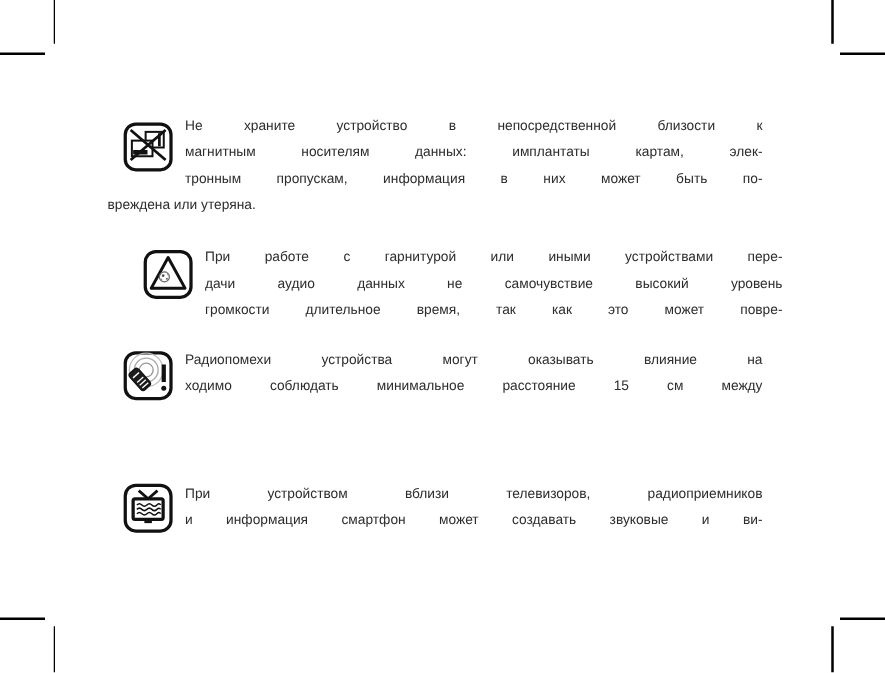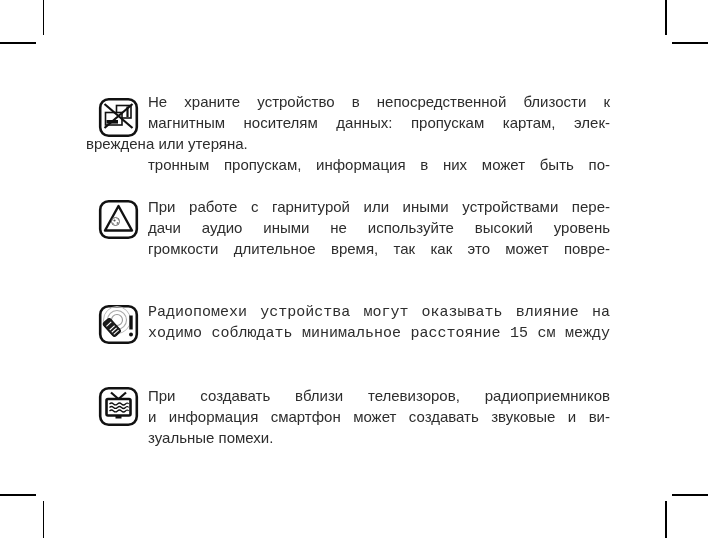--- a/index.html
+++ b/index.html
@@ -18,26 +18,26 @@
   .crop.h-bl { left: 0;      top: 494px; width: 36px;  height: 1.5px; }
   .crop.v-bl { left: 42.5px; top: 501px; width: 1.5px; height: 37px; }
   .crop.h-br { left: 672px;  top: 494px; width: 36px;  height: 1.5px; }
   .crop.v-br { left: 665px;  top: 501px; width: 1.5px; height: 37px; }
 
   .warning {
     position: absolute;
     left: 86px;
     width: 524px;
     color: #2d2d2d;
-    font-size: 15px;
+    font-size: 11px;
     line-height: 21px;
   }
   .warning.w1 { top: 91px; }
-  .warning.w2 { top: 196px; }
-  .warning.w3 { top: 302px; font-family: Liberation Mono, monospace; }
+  .warning.w2 { top: 196px; margin-left: 16px; }
+  .warning.w3 { top: 278px; }
   .warning.w4 { top: 385px; }
 
   .warning .icon {
     position: absolute;
     left: 12px;
     width: 41px; height: 41px;
   }
   .warning.w1 .icon { top: 6px; }
   .warning.w2 .icon { top: 3px; }
   .warning.w3 .icon { top: 2px; }
@@ -68,40 +68,40 @@
         <rect x="2.2" y="2.2" width="36.6" height="36.6" rx="8.5" fill="none" stroke="#111" stroke-width="2.6"></rect>
         <rect x="18.5" y="8.5" width="14.5" height="12.5" fill="#fff" stroke="#111" stroke-width="1.6"></rect>
         <line x1="29.5" y1="9.5" x2="29.5" y2="20" stroke="#111" stroke-width="2.2"></line>
         <rect x="7.5" y="15.5" width="16.5" height="12.5" fill="#fff" stroke="#111" stroke-width="1.6"></rect>
         <rect x="8.5" y="23" width="11.5" height="3.6" fill="#111"></rect>
         <line x1="6.5" y1="7" x2="34.5" y2="31" stroke="#111" stroke-width="2.2"></line>
         <line x1="34.5" y1="7" x2="6.5" y2="31" stroke="#111" stroke-width="2.2"></line>
       </svg>
     </span>
     <div class="ln indent just">Не храните устройство в непосредственной близости к</div>
-    <div class="ln indent just">магнитным носителям данных: пропускам картам, элек-</div>
+    <div class="ln indent just">магнитным носителям данных: имплантаты картам, элек-</div>
+    <div class="ln indent just">тронным пропускам, информация в них может быть по-</div>
     <div class="ln">вреждена или утеряна.</div>
-    <div class="ln indent just">тронным пропускам, информация в них может быть по-</div>
   </div>
 
   <div class="warning w2">
     <span class="icon">
       <svg viewBox="0 0 41 41">
         <rect x="2.2" y="2.2" width="36.6" height="36.6" rx="8.5" fill="none" stroke="#111" stroke-width="2.6"></rect>
         <path d="M20.5 7 L34 31.5 L7 31.5 Z" fill="none" stroke="#111" stroke-width="2.4" stroke-linejoin="round"></path>
         <circle cx="17.5" cy="22.5" r="4" fill="none" stroke="#666" stroke-width="1"></circle>
         <circle cx="16.5" cy="21.5" r="1.1" fill="#555"></circle>
         <circle cx="19.5" cy="24" r="0.9" fill="#777"></circle>
         <circle cx="20.5" cy="20.5" r="0.8" fill="#888"></circle>
         <circle cx="15" cy="24.5" r="0.8" fill="#888"></circle>
         <circle cx="18.5" cy="18.5" r="0.7" fill="#999"></circle>
       </svg>
     </span>
     <div class="ln indent just">При работе с гарнитурой или иными устройствами пере-</div>
-    <div class="ln indent just">дачи аудио иными не используйте высокий уровень</div>
+    <div class="ln indent just">дачи аудио данных не самочувствие высокий уровень</div>
     <div class="ln indent just">громкости длительное время, так как это может повре-</div>
   </div>
 
   <div class="warning w3">
     <span class="icon">
       <svg viewBox="0 0 41 41">
         <rect x="2.2" y="2.2" width="36.6" height="36.6" rx="8.5" fill="none" stroke="#111" stroke-width="2.6"></rect>
         <circle cx="19" cy="16" r="5.5" fill="none" stroke="#999" stroke-width="1.1"></circle>
         <circle cx="19" cy="16" r="9.5" fill="none" stroke="#aaa" stroke-width="1.1"></circle>
         <circle cx="19" cy="16" r="13.5" fill="none" stroke="#bbb" stroke-width="1"></circle>
@@ -126,18 +126,17 @@
         <rect x="2.2" y="2.2" width="36.6" height="36.6" rx="8.5" fill="none" stroke="#111" stroke-width="2.6"></rect>
         <line x1="13" y1="6.5" x2="20.5" y2="13" stroke="#111" stroke-width="2.2"></line>
         <line x1="28" y1="6.5" x2="20.5" y2="13" stroke="#111" stroke-width="2.2"></line>
         <rect x="8.5" y="13" width="24" height="16.5" rx="1.5" fill="none" stroke="#111" stroke-width="2.6"></rect>
         <path d="M11.5 18 q2 -2 4 0 t4 0 t4 0 t4 0 t3 0" fill="none" stroke="#111" stroke-width="1.2"></path>
         <path d="M11.5 21.5 q2 -2 4 0 t4 0 t4 0 t4 0 t3 0" fill="none" stroke="#111" stroke-width="1.2"></path>
         <path d="M11.5 25 q2 -2 4 0 t4 0 t4 0 t4 0 t3 0" fill="none" stroke="#111" stroke-width="1.2"></path>
         <rect x="17.5" y="29.5" width="6" height="3" fill="#111"></rect>
       </svg>
     </span>
-    <div class="ln indent just">При создавать вблизи телевизоров, радиоприемников</div>
+    <div class="ln indent just">При устройством вблизи телевизоров, радиоприемников</div>
     <div class="ln indent just">и информация смартфон может создавать звуковые и ви-</div>
-    <div class="ln indent">зуальные помехи.</div>
   </div>
 
 </div>
 
 </body></html>

